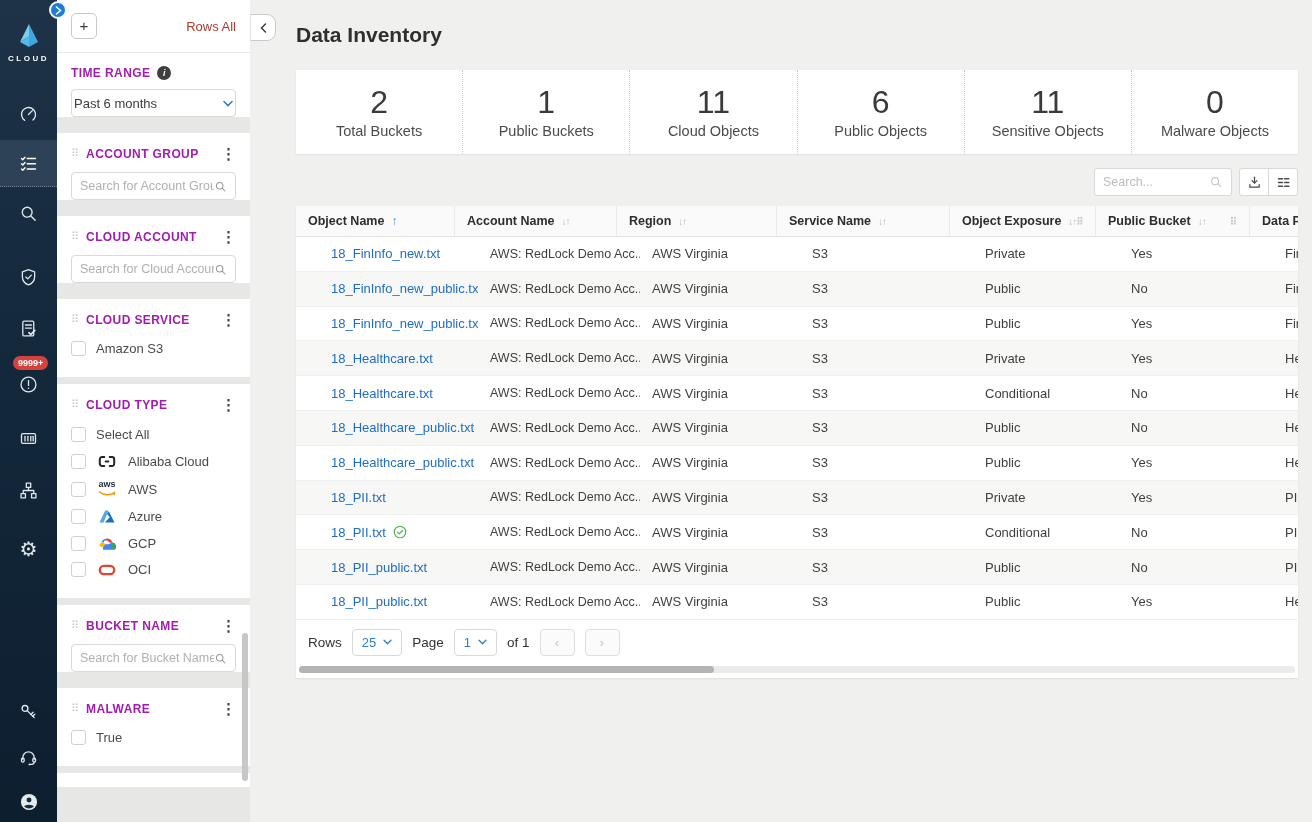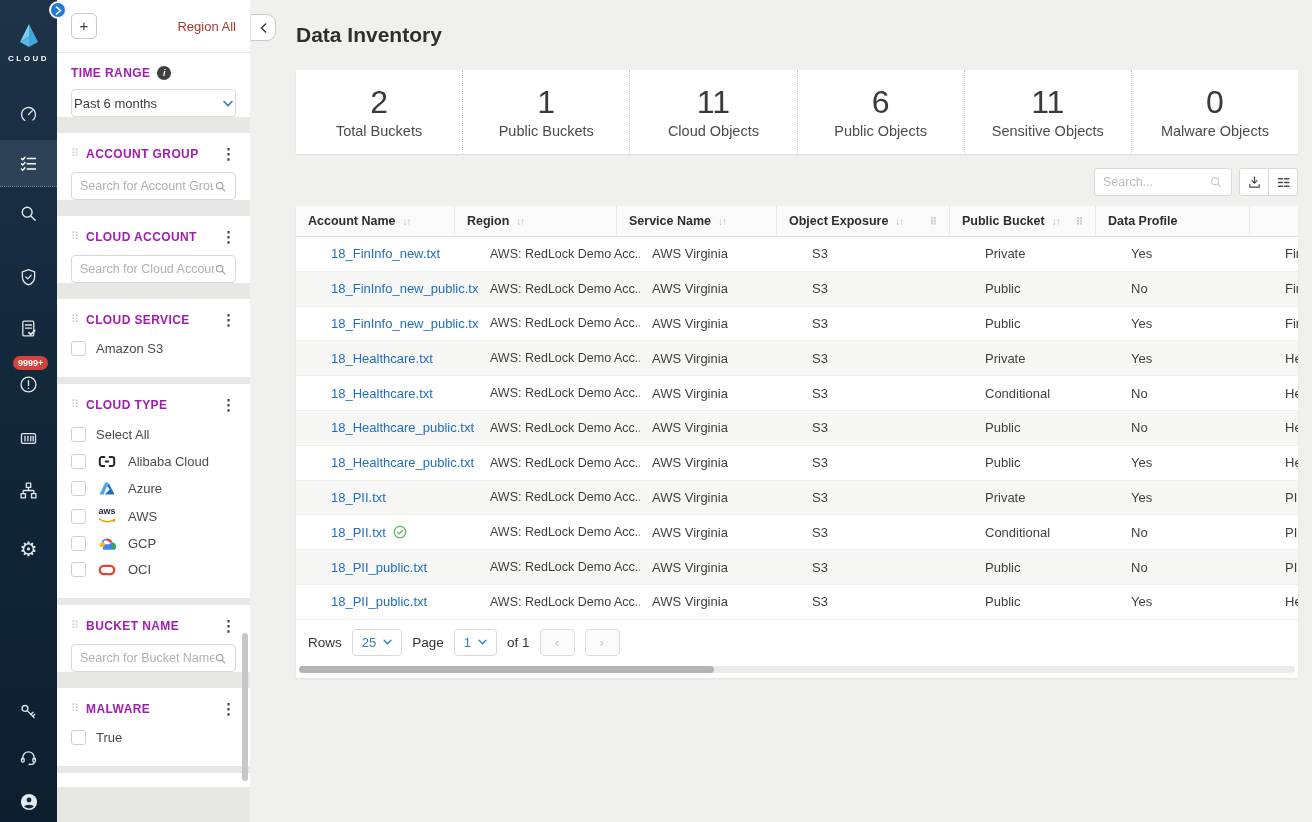--- a/index.html
+++ b/index.html
@@ -222,21 +222,21 @@
   <svg width="7" height="9" viewBox="0 0 7 9" fill="none" stroke="#ffffff" stroke-width="1.6" stroke-linecap="round">
       <polyline points="1.5,1 5.5,4.5 1.5,8"></polyline>
     </svg>
 </div>
 
 <div class="filter-panel">
 
   <div class="fsec">
     <div class="fp-head">
       <button class="add-btn">+</button>
-      <span class="clear-all">Region All</span>
+      <span class="clear-all">Rows All</span>
     </div>
     <div class="flabel-row">
       <span class="flabel">TIME RANGE</span>
       <span class="info-dot">i</span>
     </div>
     <div class="select-box">
       <span>Past 6 months</span>
       <svg width="10" height="7" viewBox="0 0 10 7" fill="none" stroke="#2f80c3" stroke-width="1.6" stroke-linecap="round">
           <polyline points="1,1.5 5,5.5 9,1.5"></polyline>
         </svg>
@@ -298,40 +298,40 @@
     <div class="opt-row">
       <span class="cbx"></span>
       <span class="prov-ico">
         <svg width="18" height="13" viewBox="0 0 20 14" fill="none" stroke="#21252b" stroke-width="2.2" stroke-linecap="round">
           <path d="M7 2 H4.5 A2.5 2.5 0 0 0 2 4.5 v5 A2.5 2.5 0 0 0 4.5 12 H7"></path>
           <path d="M13 2 h2.5 A2.5 2.5 0 0 1 18 4.5 v5 A2.5 2.5 0 0 1 15.5 12 H13"></path>
           <line x1="8.5" y1="7" x2="11.5" y2="7"></line>
         </svg>
       </span>
       <span class="opt-label">Alibaba Cloud</span>
+    </div>
+    <div class="opt-row">
+      <span class="cbx"></span>
+      <span class="prov-ico">
+        <span class="aws-logo">aws<svg width="18" height="5" viewBox="0 0 18 5" fill="none" stroke="#f79400" stroke-width="1.4" stroke-linecap="round">
+              <path d="M1.5 1 c4.5 3.5 10.5 3.5 15 0.5"></path>
+              <path d="M16.5 1.5 l-0.2 1.8 -1.7-0.6"></path>
+            </svg></span>
+      </span>
+      <span class="opt-label">AWS</span>
     </div>
     <div class="opt-row">
       <span class="cbx"></span>
       <span class="prov-ico">
         <svg width="16" height="13" viewBox="0 0 16 13">
             <polygon points="6.2,0.5 9.5,0.5 4.6,12.5 0.5,12.5" fill="#50a7e6"></polygon>
             <polygon points="9.9,1.5 15.5,12.5 5.8,12.5 10.8,7.2 8,3.8" fill="#1670c0"></polygon>
           </svg>
       </span>
       <span class="opt-label">Azure</span>
-    </div>
-    <div class="opt-row">
-      <span class="cbx"></span>
-      <span class="prov-ico">
-        <span class="aws-logo">aws<svg width="18" height="5" viewBox="0 0 18 5" fill="none" stroke="#f79400" stroke-width="1.4" stroke-linecap="round">
-              <path d="M1.5 1 c4.5 3.5 10.5 3.5 15 0.5"></path>
-              <path d="M16.5 1.5 l-0.2 1.8 -1.7-0.6"></path>
-            </svg></span>
-      </span>
-      <span class="opt-label">AWS</span>
     </div>
     <div class="opt-row">
       <span class="cbx"></span>
       <span class="prov-ico">
         <svg width="18" height="14" viewBox="0 0 24 19">
           <path d="M12 2 a8 8 0 0 1 7.5 5.3 L15 7.3 A4.5 4.5 0 0 0 8 5.8 Z" fill="#ea4335"></path>
           <path d="M4.5 7.3 A8 8 0 0 1 12 2 L8 5.8 A4.5 4.5 0 0 0 7.5 7.3 Z" fill="#4285f4"></path>
           <path d="M2 12.5 a5 5 0 0 1 2.5-5.2 h3 l2 2.5 -3 4.5 Z" fill="#fbbc05"></path>
           <path d="M6.5 14.3 l3-4.5 h5 l3.5-2.5 a8 8 0 0 1 1.5 0 a5.5 5.5 0 0 1 2.5 10 H6.5 Z" fill="#4285f4"></path>
           <path d="M19.5 7.3 a5.5 5.5 0 0 1 2.5 10 l-4.5-4.5 Z" fill="#34a853"></path>
@@ -448,20 +448,25 @@
             <line x1="14" y1="12" x2="20.5" y2="12"></line>
             <line x1="14" y1="18" x2="20.5" y2="18"></line>
         </svg>
       </div>
     </div>
   </div>
 
   <div class="table-card">
     <div class="thead">
 
+        <div class="th">
+          <span>Object Name</span>
+          <span class="sort-asc">↑</span>
+
+        </div>
 
         <div class="th">
           <span>Account Name</span>
 
           <span class="sort-pair">↓↑</span>
 
         </div>
 
         <div class="th">
           <span>Region</span>

